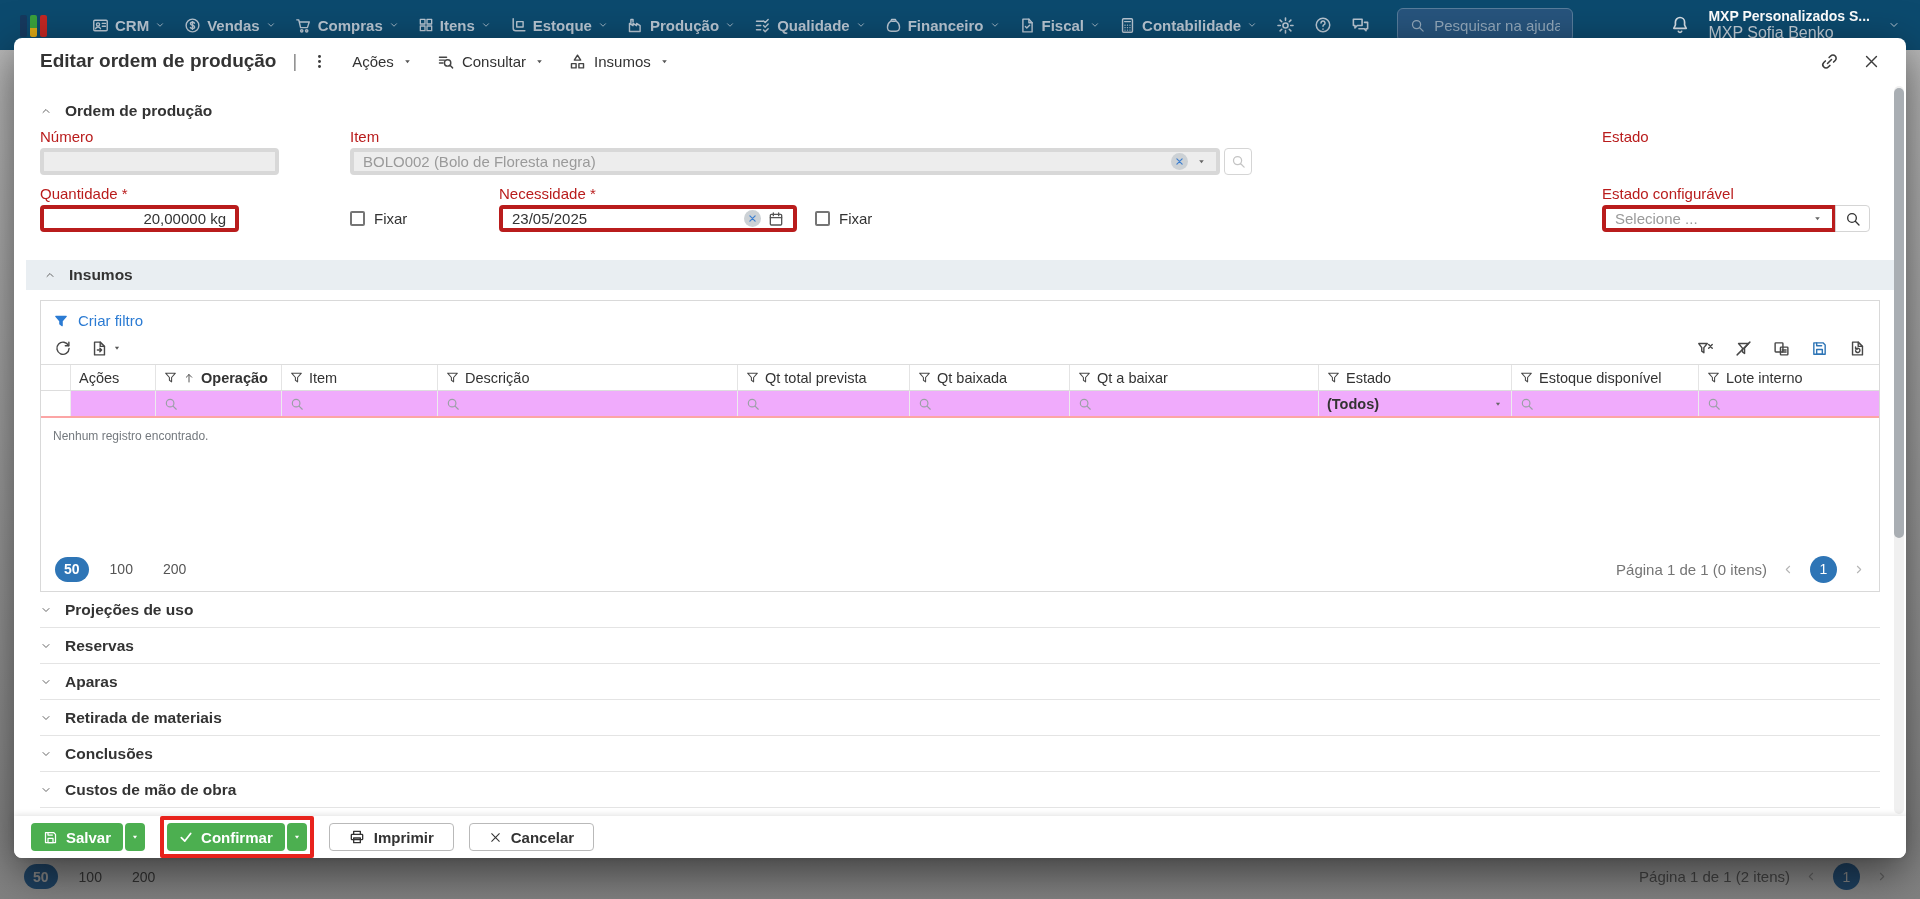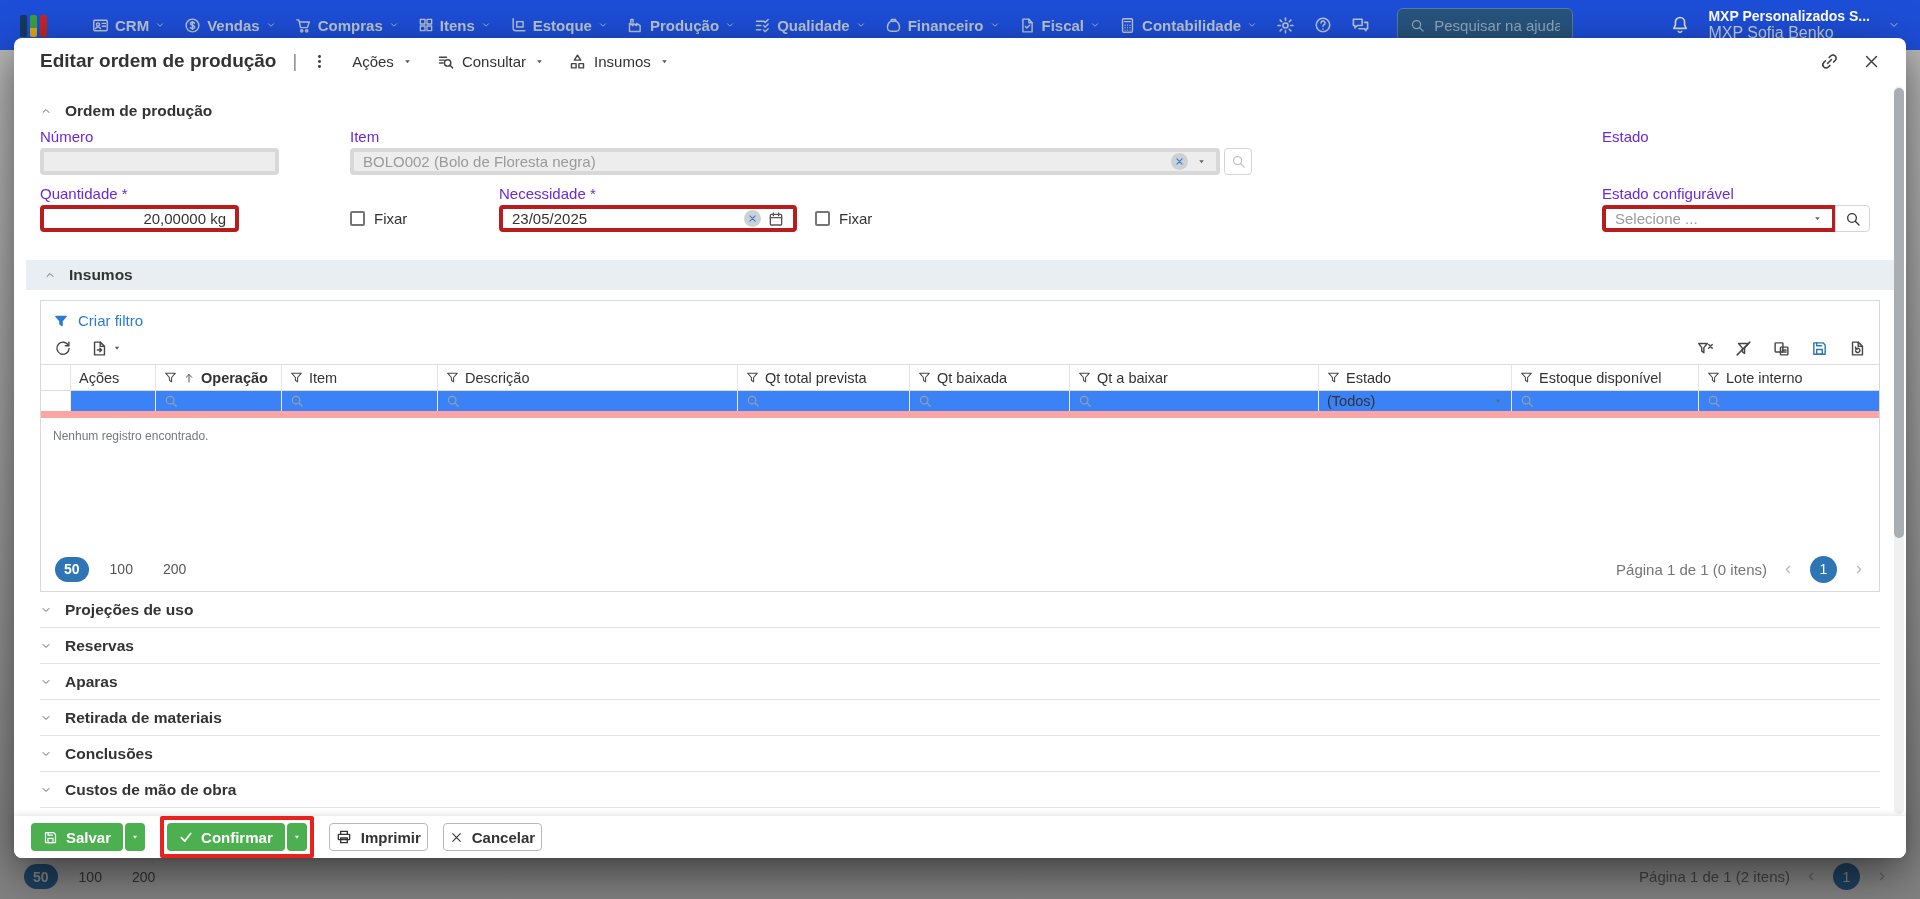--- a/index.html
+++ b/index.html
@@ -4,21 +4,21 @@
 <style>
   * { margin:0; padding:0; box-sizing:border-box; }
   html,body { width:1920px; height:899px; font-family:"Liberation Sans", sans-serif; background:#333; }
   .screen { position:relative; width:1920px; height:899px; overflow:hidden; background:#fff; }
 
   
   svg.i { display:inline-block; fill:none; stroke:currentColor; stroke-width:2; stroke-linecap:round; stroke-linejoin:round; flex:none; }
   svg.i.fill { fill:currentColor; stroke:none; }
 
   
-  .topbar { position:absolute; top:0; left:0; right:0; height:50px; background:#1d4ed8; z-index:3;
+  .topbar { position:absolute; top:0; left:0; right:0; height:50px; background:#0c4a6e; z-index:3;
             display:flex; align-items:center; padding:0 20px; gap:19px; color:#b9c6d2; }
   .logo { display:flex; align-items:flex-end; gap:3px; height:24px; margin-right:26px; }
   .logo b { display:block; width:7px; height:22px; border-radius:2px; }
   .logo .l1 { background:#16395e; }
   .logo .l2 { background:linear-gradient(#3aa13c 0 58%, #dca816 58% 100%); }
   .logo .l3 { background:#c22723; }
   .tb-menu { display:flex; align-items:center; gap:6px; font-size:15px; font-weight:bold; cursor:pointer; white-space:nowrap; }
   .tb-ico { display:flex; align-items:center; cursor:pointer; }
   .tb-search { display:flex; align-items:center; gap:9px; height:34px; width:176px; padding:0 12px; margin-left:8px;
                background:#27547d; border:1px solid #587c9b; border-radius:6px; color:#92a8bb; }
@@ -54,21 +54,21 @@
   .m-menu { display:flex; align-items:center; gap:8px; font-size:15px; color:#333; margin-left:16px; cursor:pointer; }
   .m-head-right { margin-left:auto; display:flex; align-items:center; gap:24px; color:#3c3c3c; }
 
   .m-body { position:absolute; top:46px; bottom:42px; left:0; right:0; padding:0 26px; overflow:hidden; }
 
   .sec-head { display:flex; align-items:center; gap:13px; height:26px; margin-top:14px; font-size:15.5px; font-weight:bold; color:#333; }
   .sec-head .chev { color:#666; display:flex; }
 
   
   .form { position:relative; height:112px; margin-top:4px; }
-  .fl { position:absolute; font-size:15px; color:#6d28d9; white-space:nowrap; }
+  .fl { position:absolute; font-size:15px; color:#b91c1c; white-space:nowrap; }
   .fi { position:absolute; height:27px; border:4px solid #b91c1c; border-radius:4px; background:#fff; font-size:15px; color:#333;
         display:flex; align-items:center; padding:0 9px; font-family:inherit; }
   .fi.dis { background:#ededed; color:#9a9a9a; border-color:#d8d8d8; }
   input.fi { outline:none; }
   .clear { width:17px; height:17px; border-radius:50%; background:#ccd1d5; color:#3d7fd0; display:flex; align-items:center;
            justify-content:center; flex:none; cursor:pointer; }
   .cb { width:15px; height:15px; border:2px solid #757575; border-radius:2px; background:#fff; flex:none; cursor:pointer; }
   .cbwrap { position:absolute; display:flex; align-items:center; gap:9px; font-size:15px; color:#333; }
   .sq-btn { position:absolute; width:28px; height:27px; border:1px solid #d5d5d5; border-radius:4px; display:flex;
             align-items:center; justify-content:center; color:#c4c4c4; background:#fff; }
@@ -83,21 +83,21 @@
   .p-tools .rgt { margin-left:auto; display:flex; align-items:center; gap:21px; }
   .tool { display:flex; align-items:center; gap:4px; cursor:pointer; }
 
   .grid-h, .grid-f { display:grid; grid-template-columns:30px 85px 126px 156px 300px 172px 160px 249px 193px 187px 1fr; }
   .grid-h { border-top:1px solid #ddd; border-bottom:1px solid #ddd; height:27px; }
   .gh { display:flex; align-items:center; gap:6px; padding:0 8px; border-right:1px solid #e4e4e4; font-size:14.5px; color:#333;
         overflow:hidden; white-space:nowrap; cursor:pointer; }
   .gh:last-child, .gf:last-child { border-right:none; }
   .gh .fun { color:#4a4a4a; display:flex; }
   .gh.sorted span { font-weight:bold; }
-  .grid-f { height:27px; border-bottom:7px solid #fca5a5; background:#3b82f6; }
+  .grid-f { height:27px; border-bottom:2px solid #fca5a5; background:#f0abfc;font-weight:bold; }
   .gf { display:flex; align-items:center; padding:0 8px; border-right:1px solid #ececec; color:#9aa0a5; }
   .gf.sel-cell { background:#fff; }
   .gf.estado { color:#333; font-size:14.5px; justify-content:space-between; cursor:pointer; }
   .grid-empty { height:118px; padding:11px 12px; font-size:12px; color:#74797e; }
   .p-pager { position:absolute; left:0; right:0; bottom:0; height:44px; display:flex; align-items:center; padding:0 14px; }
 
   
   .csec { height:36px; display:flex; align-items:center; gap:13px; border-bottom:1px solid #e4e4e4; font-size:15.5px;
           font-weight:bold; color:#333; cursor:pointer; }
   .csec:first-of-type { margin-top:8px; }
@@ -105,21 +105,21 @@
 
   
   .m-foot { position:absolute; left:0; right:0; bottom:0; height:42px; background:#fff; border-radius:0 0 8px 8px;
             display:flex; align-items:center; padding:0 17px; gap:15px; box-shadow:0 -1px 6px rgba(0,0,0,.12); z-index:6; }
   .split { display:flex; gap:2px; }
   .btn-g { display:flex; align-items:center; gap:8px; height:28px; padding:0 12px; background:#4caf50; color:#fff;
            font-size:15px; font-weight:bold; border-radius:4px; cursor:pointer; white-space:nowrap; }
   .btn-gc { width:20px; height:28px; background:#4caf50; border-radius:4px; display:flex; align-items:center;
             justify-content:center; color:#fff; cursor:pointer; }
   .annot { border:4px solid #e8231d; padding:3px; display:flex; gap:2px; border-radius:2px; }
-  .btn-w { display:flex; align-items:center; gap:9px; height:28px; padding:0 6px; background:#fff; border:1px solid #b9b9b9;
+  .btn-w { display:flex; align-items:center; gap:9px; height:28px; padding:0 19px; background:#fff; border:1px solid #b9b9b9;
            color:#333; font-size:15px; font-weight:bold; border-radius:4px; cursor:pointer; white-space:nowrap; }
 
   
   .sc-track { position:absolute; top:48px; bottom:44px; right:2px; width:10px; background:#f0f0f0; border-radius:5px; z-index:6; }
   .sc-thumb { position:absolute; top:2px; left:0; width:10px; height:450px; background:#a9aeb3; border-radius:5px; }
 </style>
 </head>
 <body>
 
 <svg width="0" height="0" style="position:absolute">

